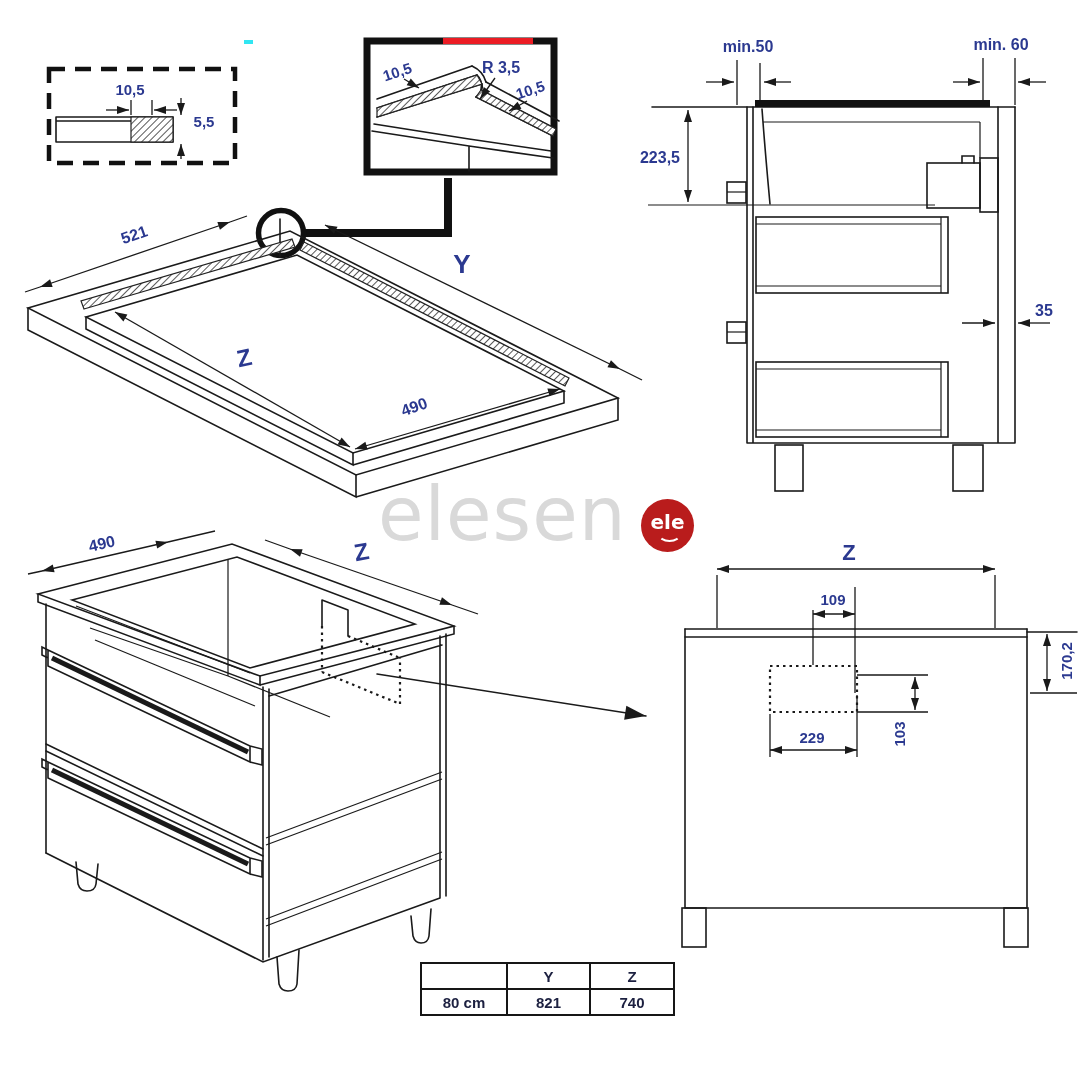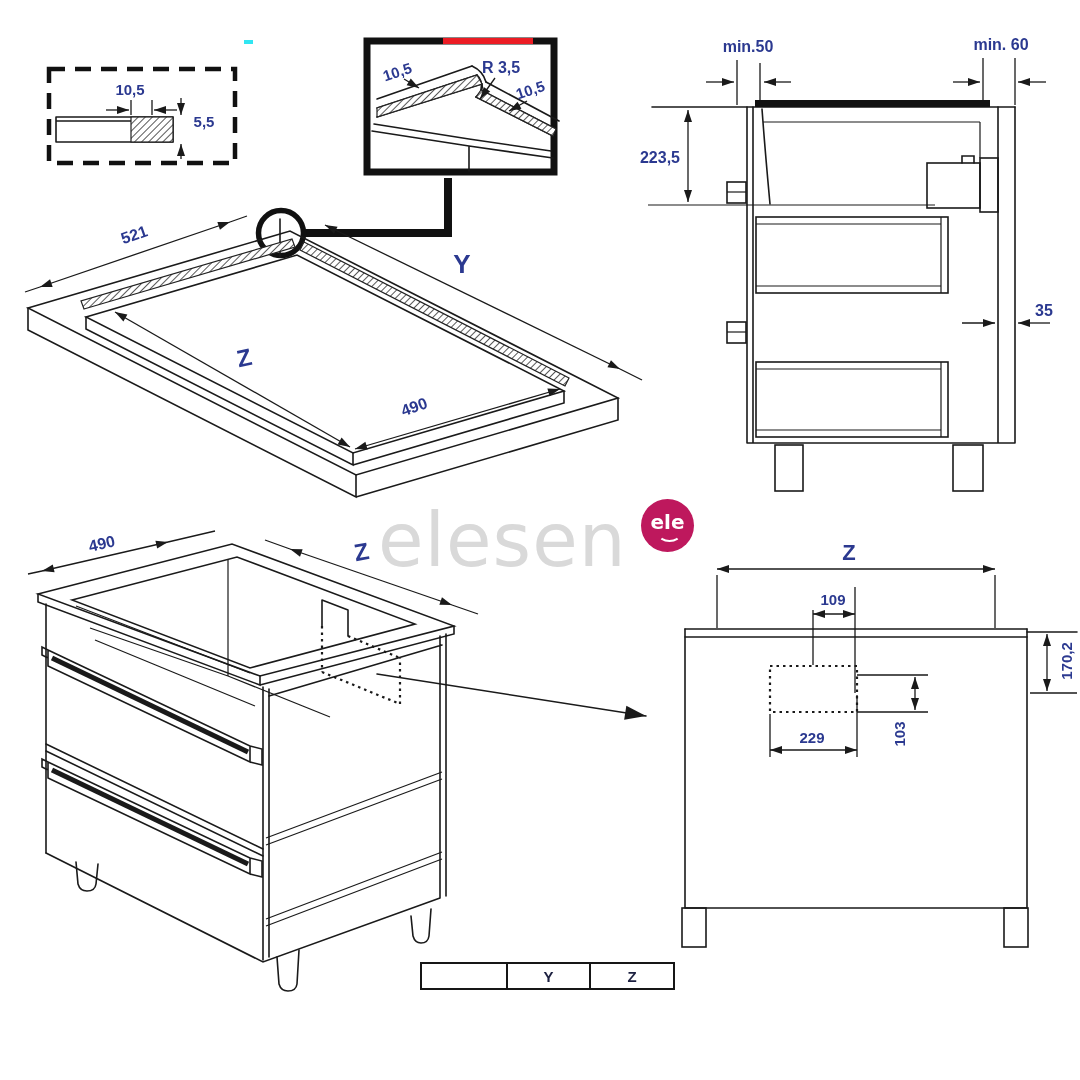--- a/index.html
+++ b/index.html
@@ -1,22 +1,22 @@
 <!DOCTYPE html>
 <html><head>
 <meta charset="utf-8">
 <style>
   html,body{margin:0;padding:0;background:#fff;}
   #canvas{position:relative;width:1080px;height:1080px;background:#fff;overflow:hidden;
           font-family:"Liberation Sans",sans-serif;}
   
-  .wm-text{position:absolute;left:378px;top:503px;font-family:"DejaVu Sans",sans-serif;
+  .wm-text{position:absolute;left:378px;top:477px;font-family:"DejaVu Sans",sans-serif;
            font-size:74px;line-height:1;color:#d9d9d9;letter-spacing:1px;user-select:none;}
   .wm-logo{position:absolute;left:641px;top:499px;width:53px;height:53px;border-radius:50%;
-           background:#be185d;}
+           background:#b91c1c;}
   .wm-logo span{position:absolute;left:0;right:0;top:11px;text-align:center;
            font-family:"DejaVu Sans",sans-serif;font-weight:700;font-size:20px;color:#fff;}
   .wm-smile{position:absolute;left:17px;top:27px;width:19px;height:12px;
            border:2.5px solid transparent;border-bottom-color:#fff;border-radius:50%;}
   
   svg#draw{position:absolute;left:0;top:0;}
   .ln{stroke:#1a1a1a;stroke-width:1.6;fill:none;stroke-linecap:round;}
   .tn{stroke:#1a1a1a;stroke-width:1.2;fill:none;}
   .dim{stroke:#1a1a1a;stroke-width:1.3;fill:none;}
   .dsh{stroke:#1a1a1a;stroke-width:2.2;fill:none;stroke-dasharray:2.5 4;}
@@ -235,16 +235,21 @@
     </g>
   </svg>
 
   <table class="spec">
     <tbody>
       <tr>
         <th class="c0"></th>
         <th class="c1">Y</th>
         <th class="c2">Z</th>
       </tr>
+      <tr>
+        <td>80 cm</td>
+        <td>821</td>
+        <td>740</td>
+      </tr>
     </tbody>
   </table>
 
 </div>
 
 </body></html>

